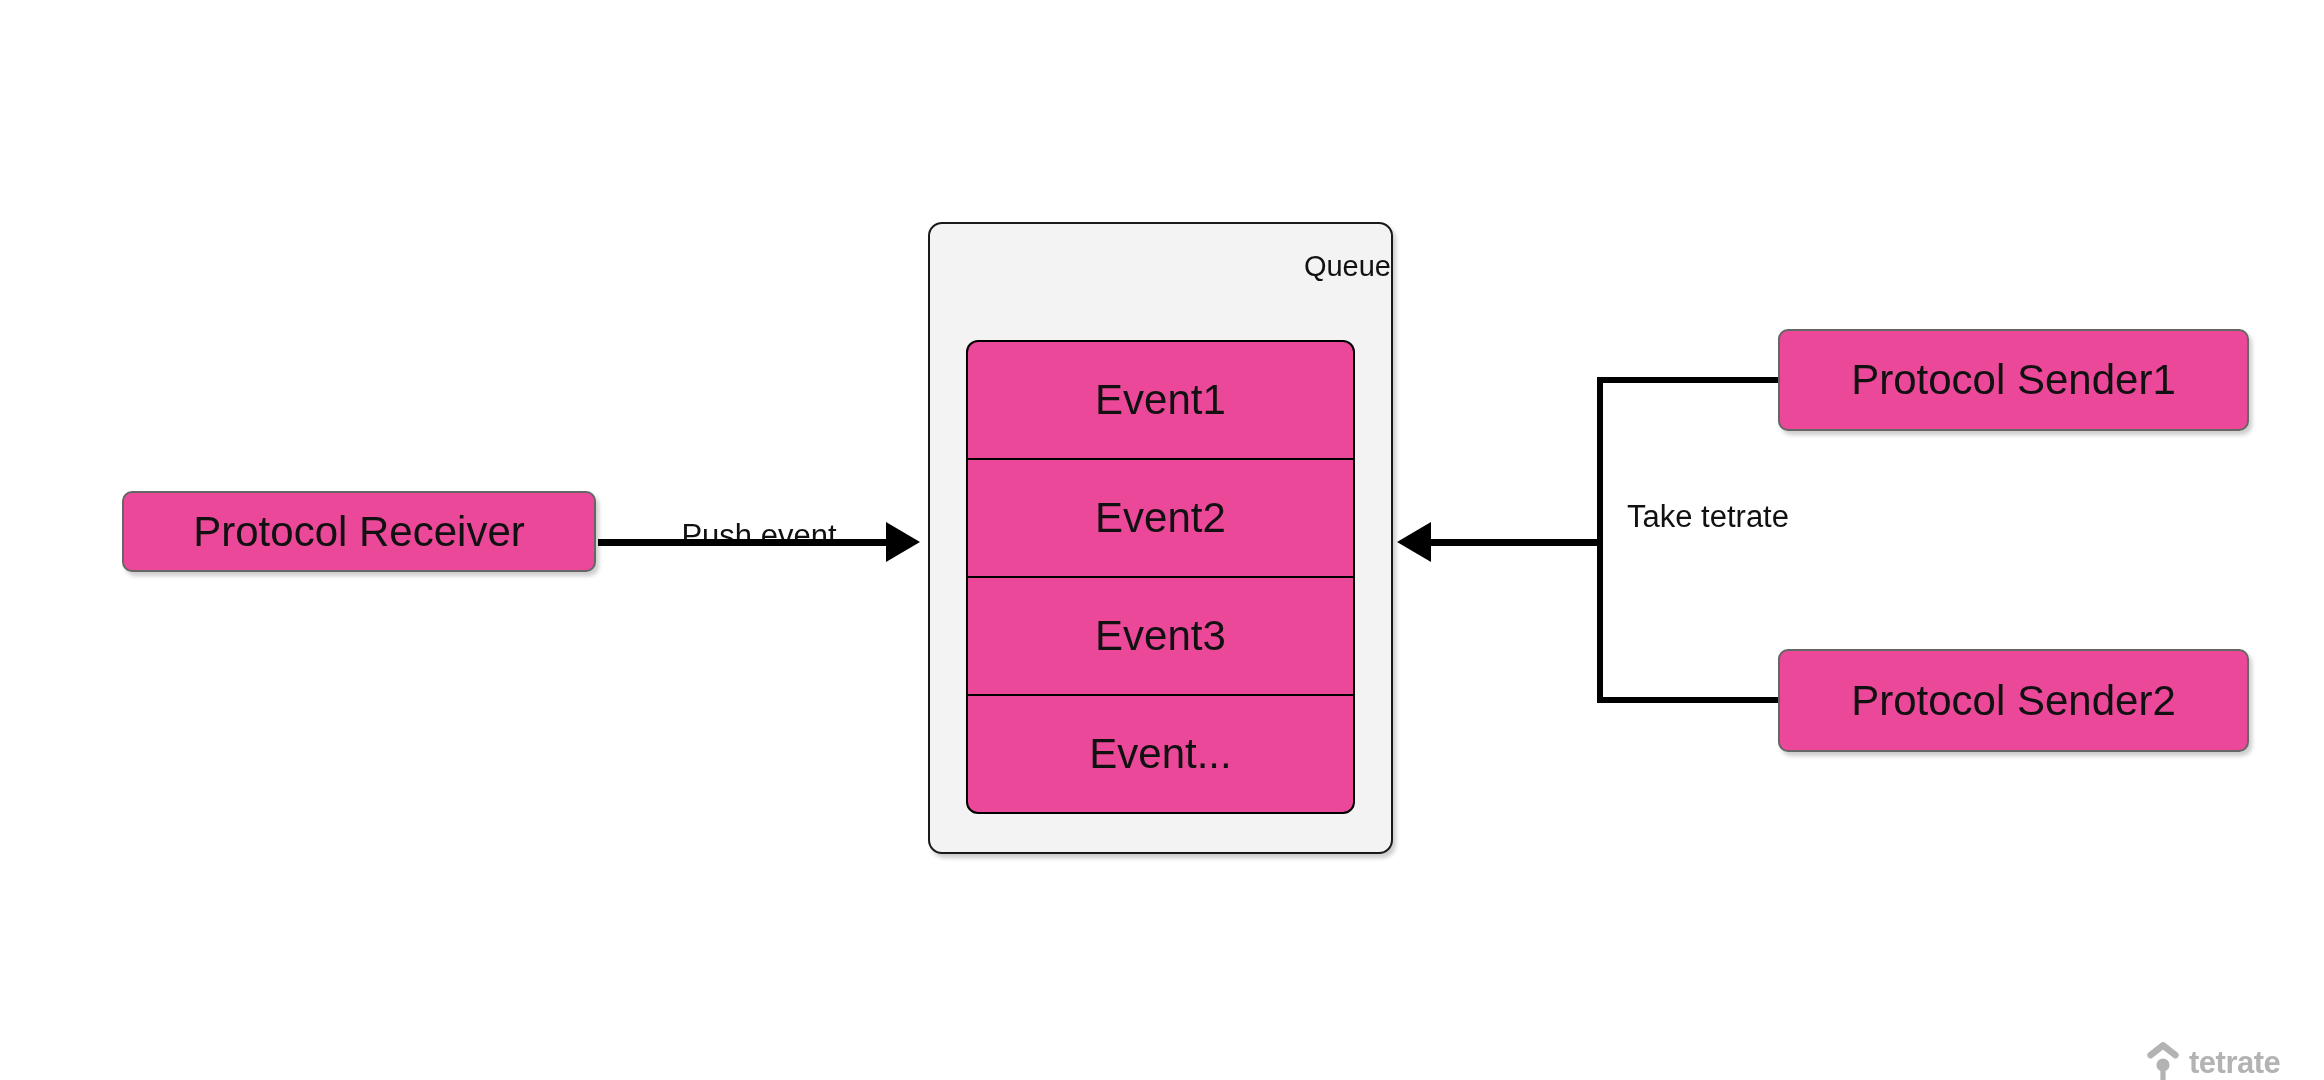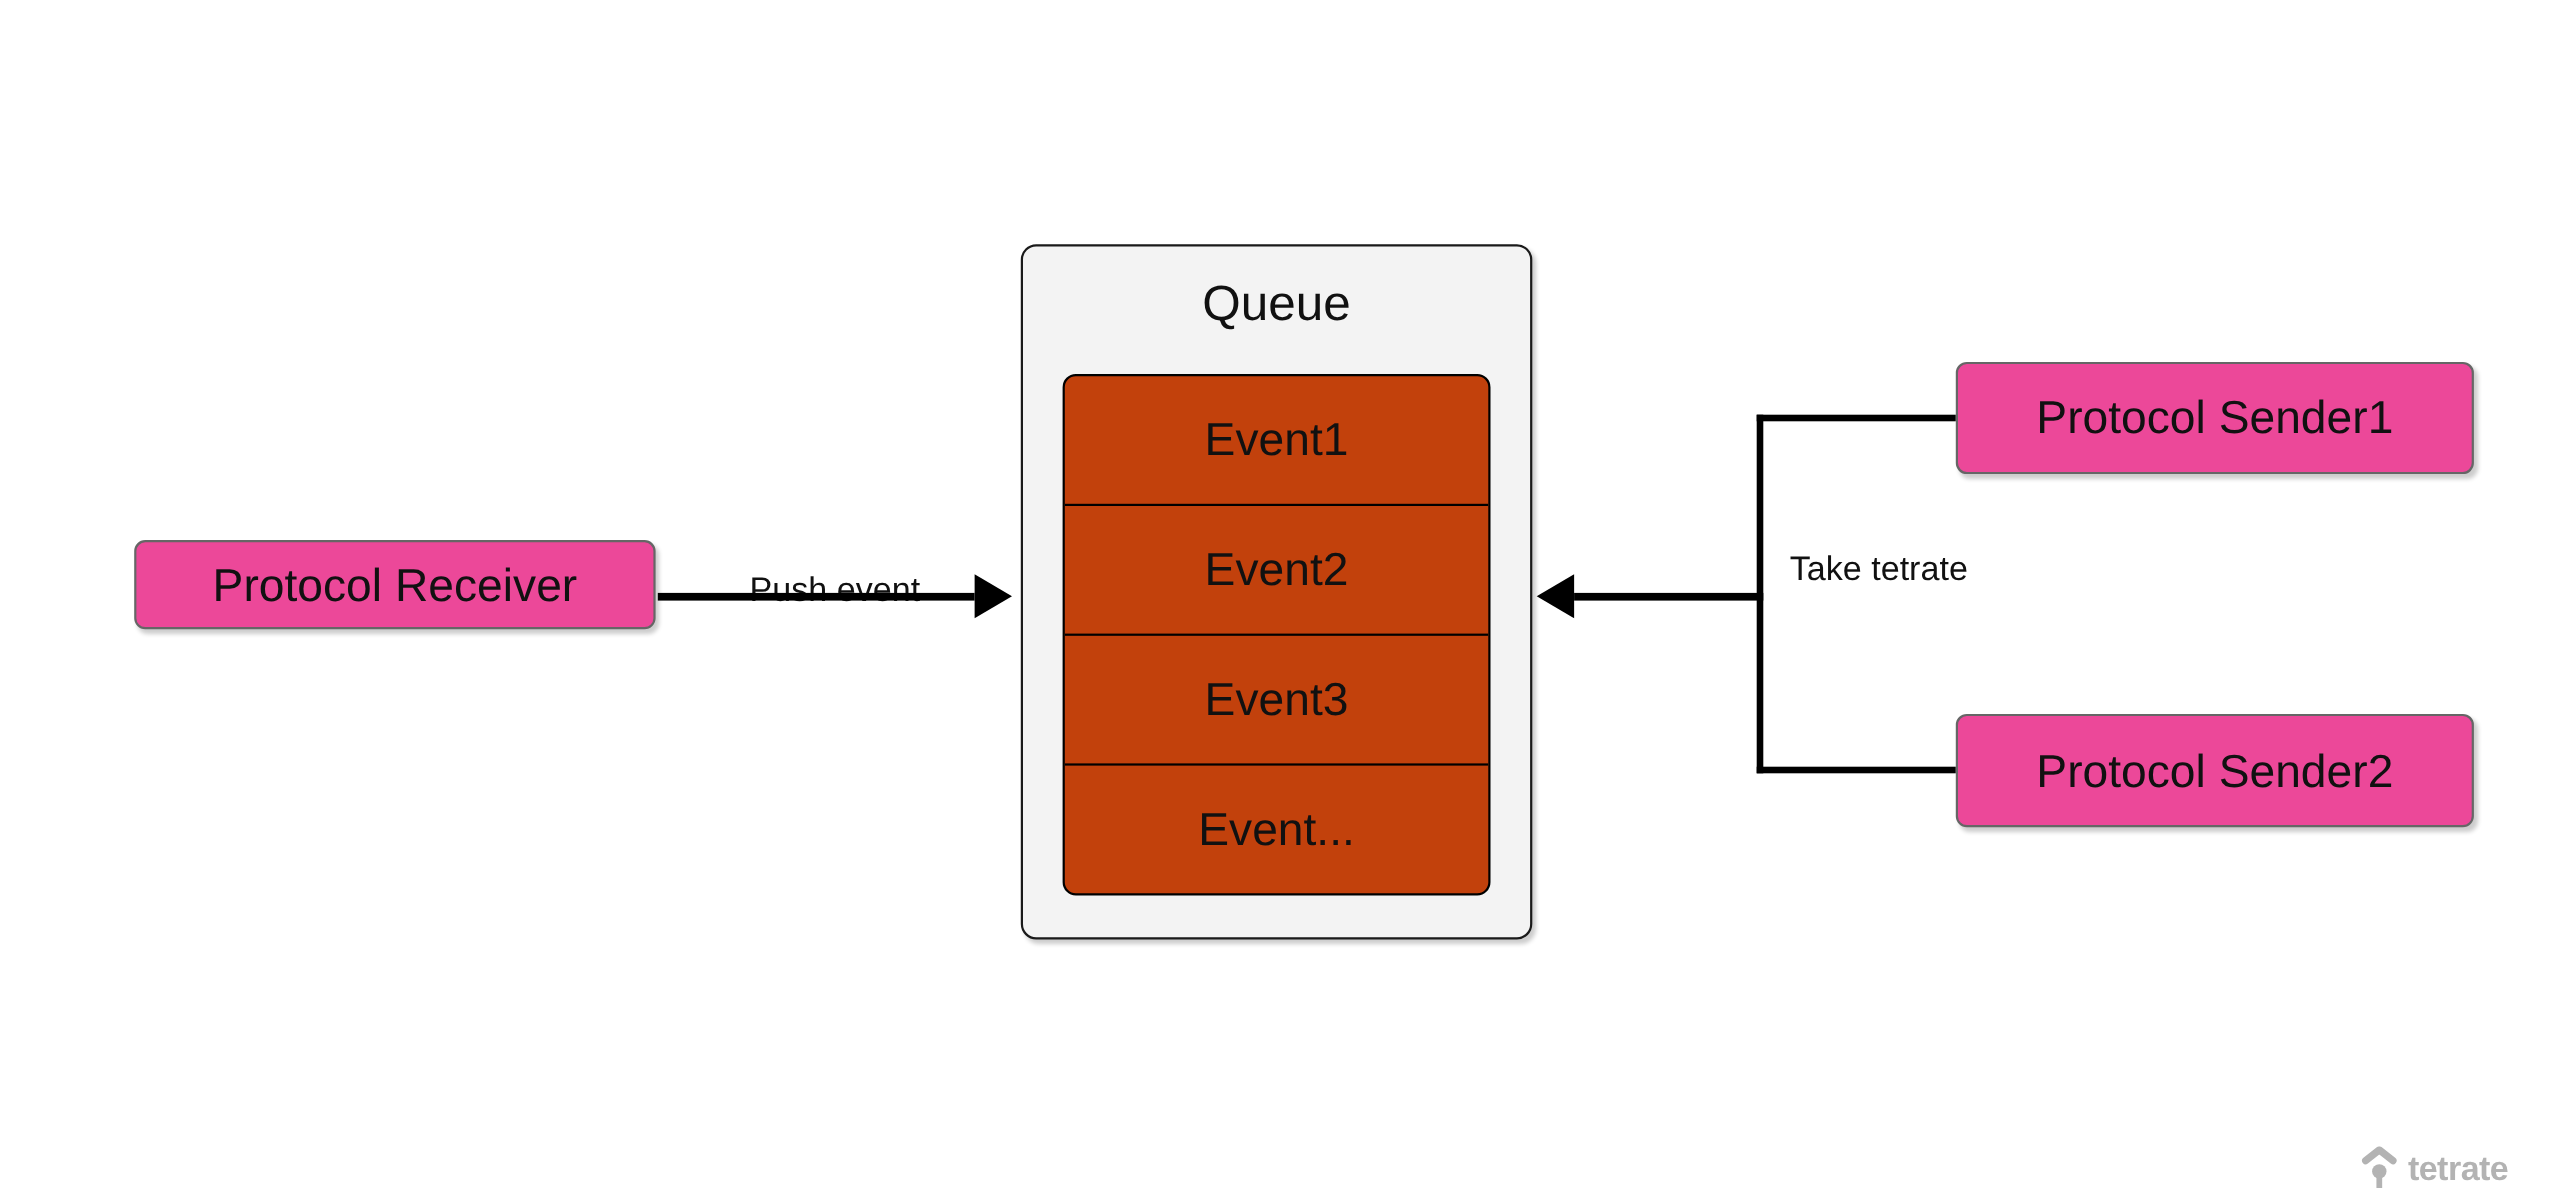--- a/index.html
+++ b/index.html
@@ -40,30 +40,30 @@
     left: 928px; top: 222px; width: 465px; height: 632px;
     background: #f3f3f3;
     border: 2px solid #1a1a1a;
     border-radius: 14px;
     box-shadow: 3px 4px 4px rgba(0,0,0,0.2);
     box-sizing: border-box;
   }
   .queue-title {
     position: absolute;
     left: 0; right: 0; top: 26px;
-    text-align: center;
-    font-size: 45px;
+    text-align: right;
+    font-size: 29px;
     color: #111111;
   }
   .event-stack {
     position: absolute;
     left: 36px; top: 116px; width: 389px; height: 474px;
     border: 2px solid #000000;
     border-radius: 12px;
-    background: #c2410c;
+    background: #ec4899;
     display: flex;
     flex-direction: column;
     box-sizing: border-box;
     overflow: hidden;
   }
   .event-row {
     flex: 1 1 0;
     display: flex;
     align-items: center;
     justify-content: center;

